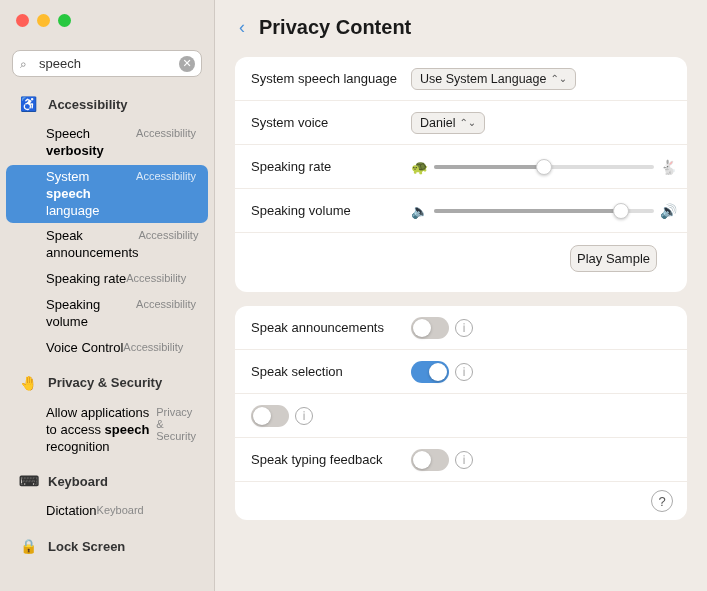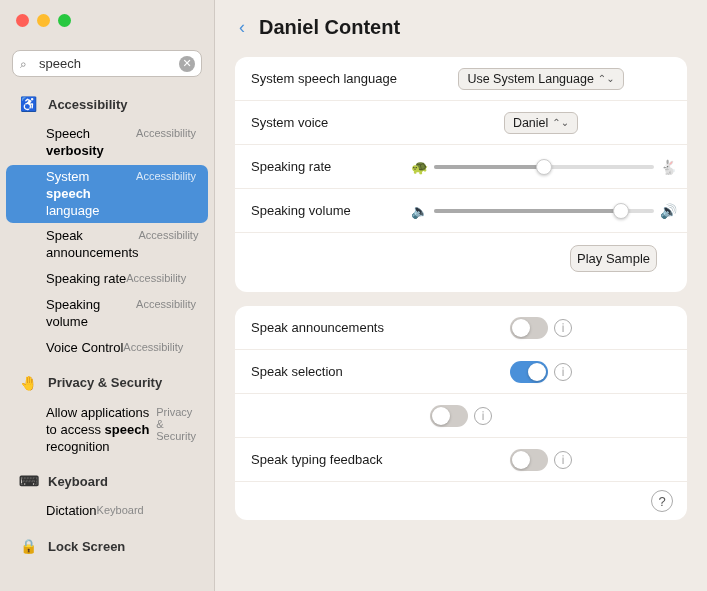--- a/index.html
+++ b/index.html
@@ -187,21 +187,21 @@
       font-size: 13px;
       color: #1a1a1a;
       flex: 0 0 auto;
       min-width: 160px;
     }
 
     .row-control {
       flex: 1;
       display: flex;
       align-items: center;
-      justify-content: center;
+      justify-content: flex-start;
       gap: 8px;
     }
 
     
     .dropdown-btn {
       display: flex;
       align-items: center;
       gap: 4px;
       background: #f2f0ed;
       border: 1px solid #c8c2bc;
@@ -405,21 +405,21 @@
     <div class="sidebar-section-header">
       <span class="section-icon">🔒</span>
       <span>Lock Screen</span>
     </div>
   </div>
 </div>
 
 <div class="main">
   <div class="header">
     <button class="back-btn">‹</button>
-    <span class="page-title">Daniel Content</span>
+    <span class="page-title">Privacy Content</span>
   </div>
 
   <div class="card">
 
     <div class="card-row">
       <span class="row-label">System speech language</span>
       <div class="row-control">
         <button class="dropdown-btn">
           <span>Use System Language</span>
           <span class="chevron">⌃⌄</span>

